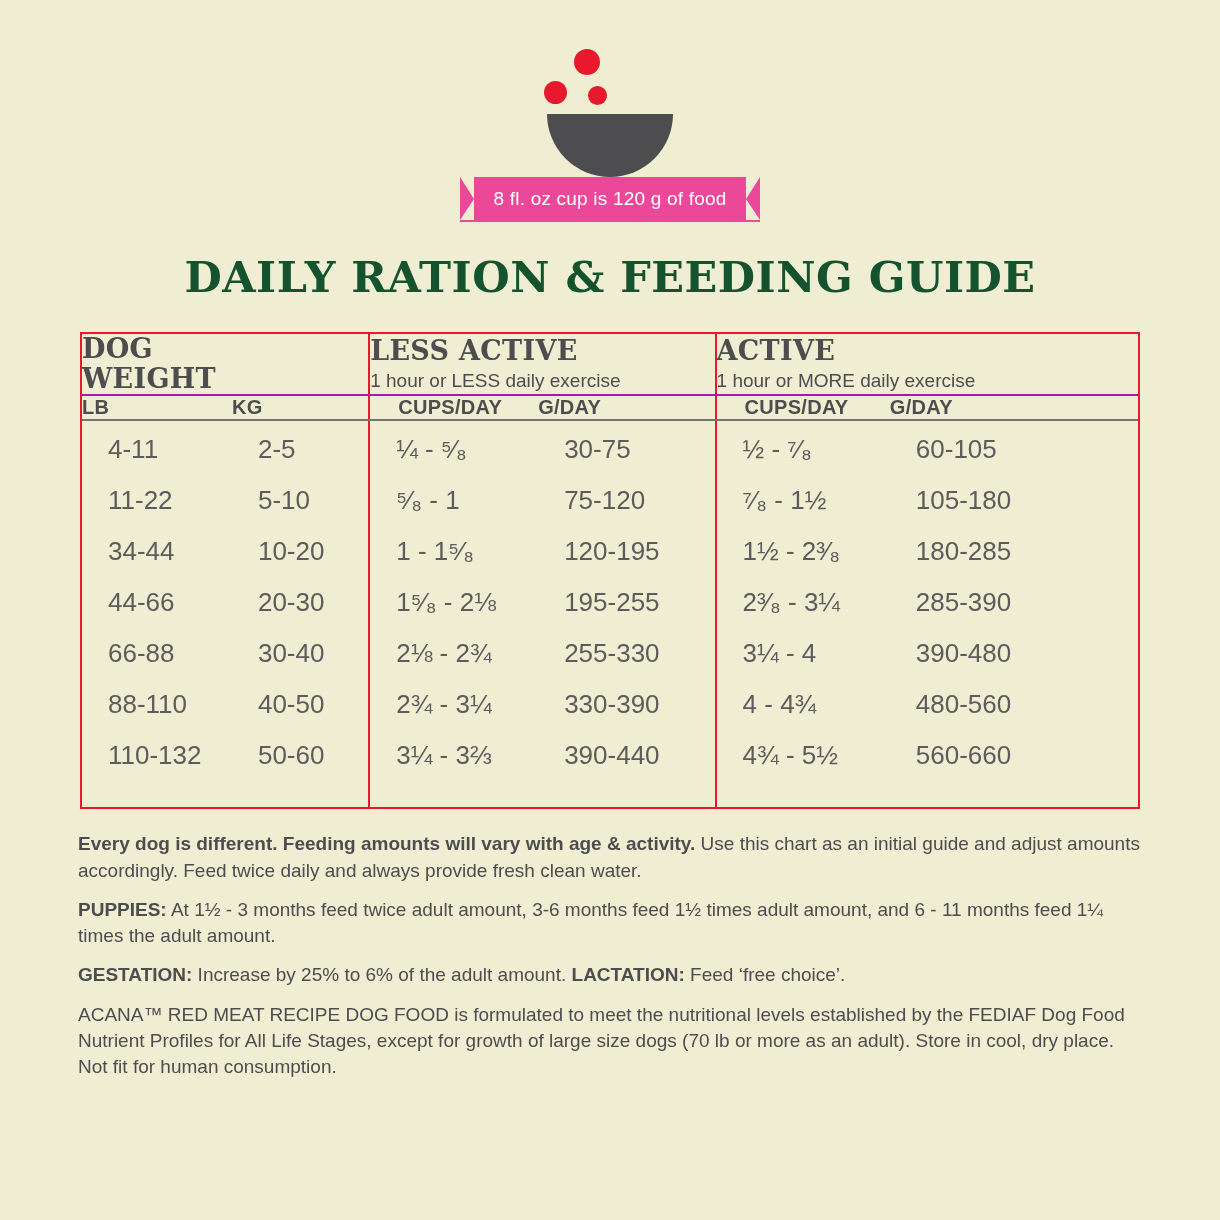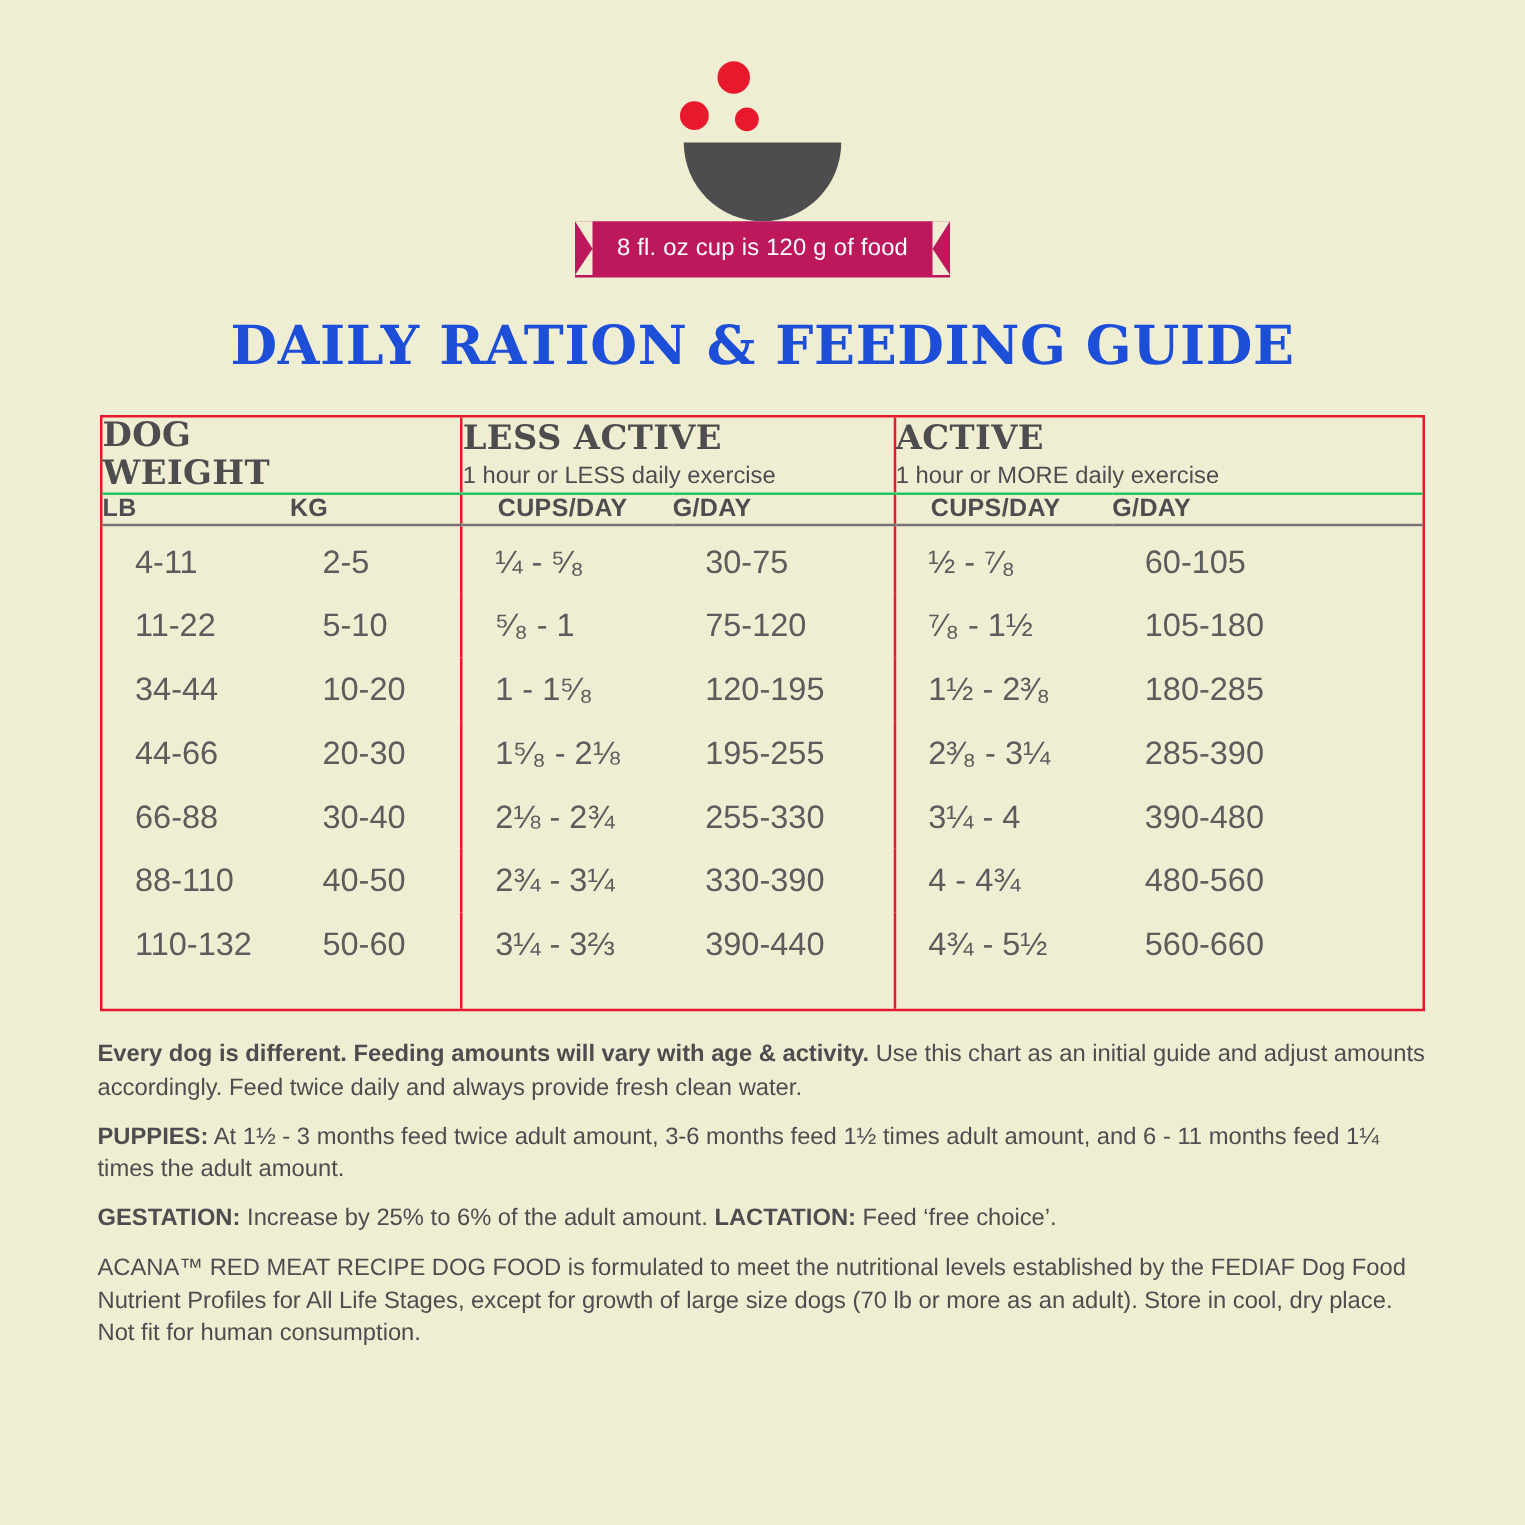--- a/index.html
+++ b/index.html
@@ -52,21 +52,21 @@
   .k3 { width: 19px; height: 19px; left: 63px; top: 50px; }
 
   
   .ribbon-wrap {
     display: flex;
     justify-content: center;
     margin-top: 6px;
   }
   .ribbon {
     position: relative;
-    background: #be185d;
+    background: #ec4899;
     color: #ffffff;
     font-size: 19px;
     padding: 11px 34px 12px 34px;
     letter-spacing: 0.2px;
     white-space: nowrap;
   }
   .ribbon::before,
   .ribbon::after {
     content: "";
     position: absolute;
@@ -76,21 +76,21 @@
     border-top: 22px solid #efeed3;
     border-bottom: 21px solid #efeed3;
   }
   .ribbon::before { left: 0; border-left: 14px solid transparent; }
   .ribbon::after { right: 0; border-right: 14px solid transparent; }
 
   
   .title {
     margin: 30px 0 0 0;
     text-align: center;
-    color: #1d4ed8;
+    color: #14532d;
     font-family: "DejaVu Serif", serif;
     font-weight: bold;
     font-size: 43px;
     letter-spacing: 0.5px;
   }
 
   
   .table-wrap {
     margin: 30px 80px 0 80px;
     border: 2px solid #e8192c;
@@ -99,21 +99,21 @@
     width: 100%;
     border-collapse: collapse;
     table-layout: fixed;
   }
   table.guide td, table.guide th {
     padding: 0;
     text-align: left;
     vertical-align: middle;
   }
   .grp {
-    border-bottom: 2px solid #22c55e;
+    border-bottom: 2px solid #a21caf;
     padding: 14px 0 12px 26px;
   }
   .grp.vsep { border-left: 2px solid #e8192c; }
   .grp-title {
     font-family: "DejaVu Serif", serif;
     font-weight: bold;
     font-size: 27px;
     color: #4d4d4f;
     line-height: 1.12;
     letter-spacing: 0.3px;

